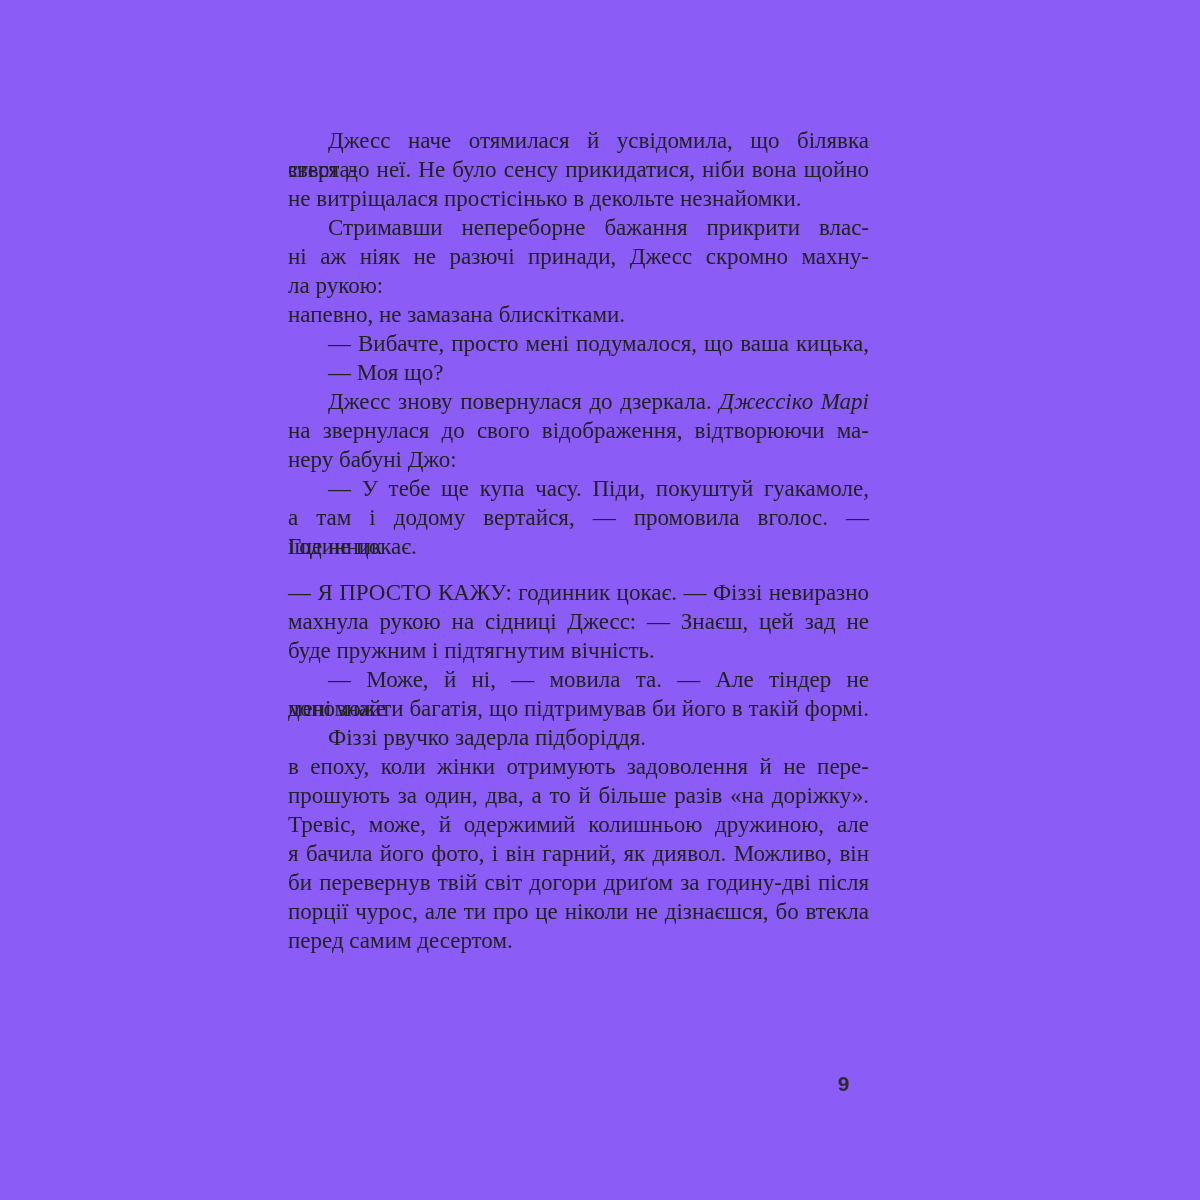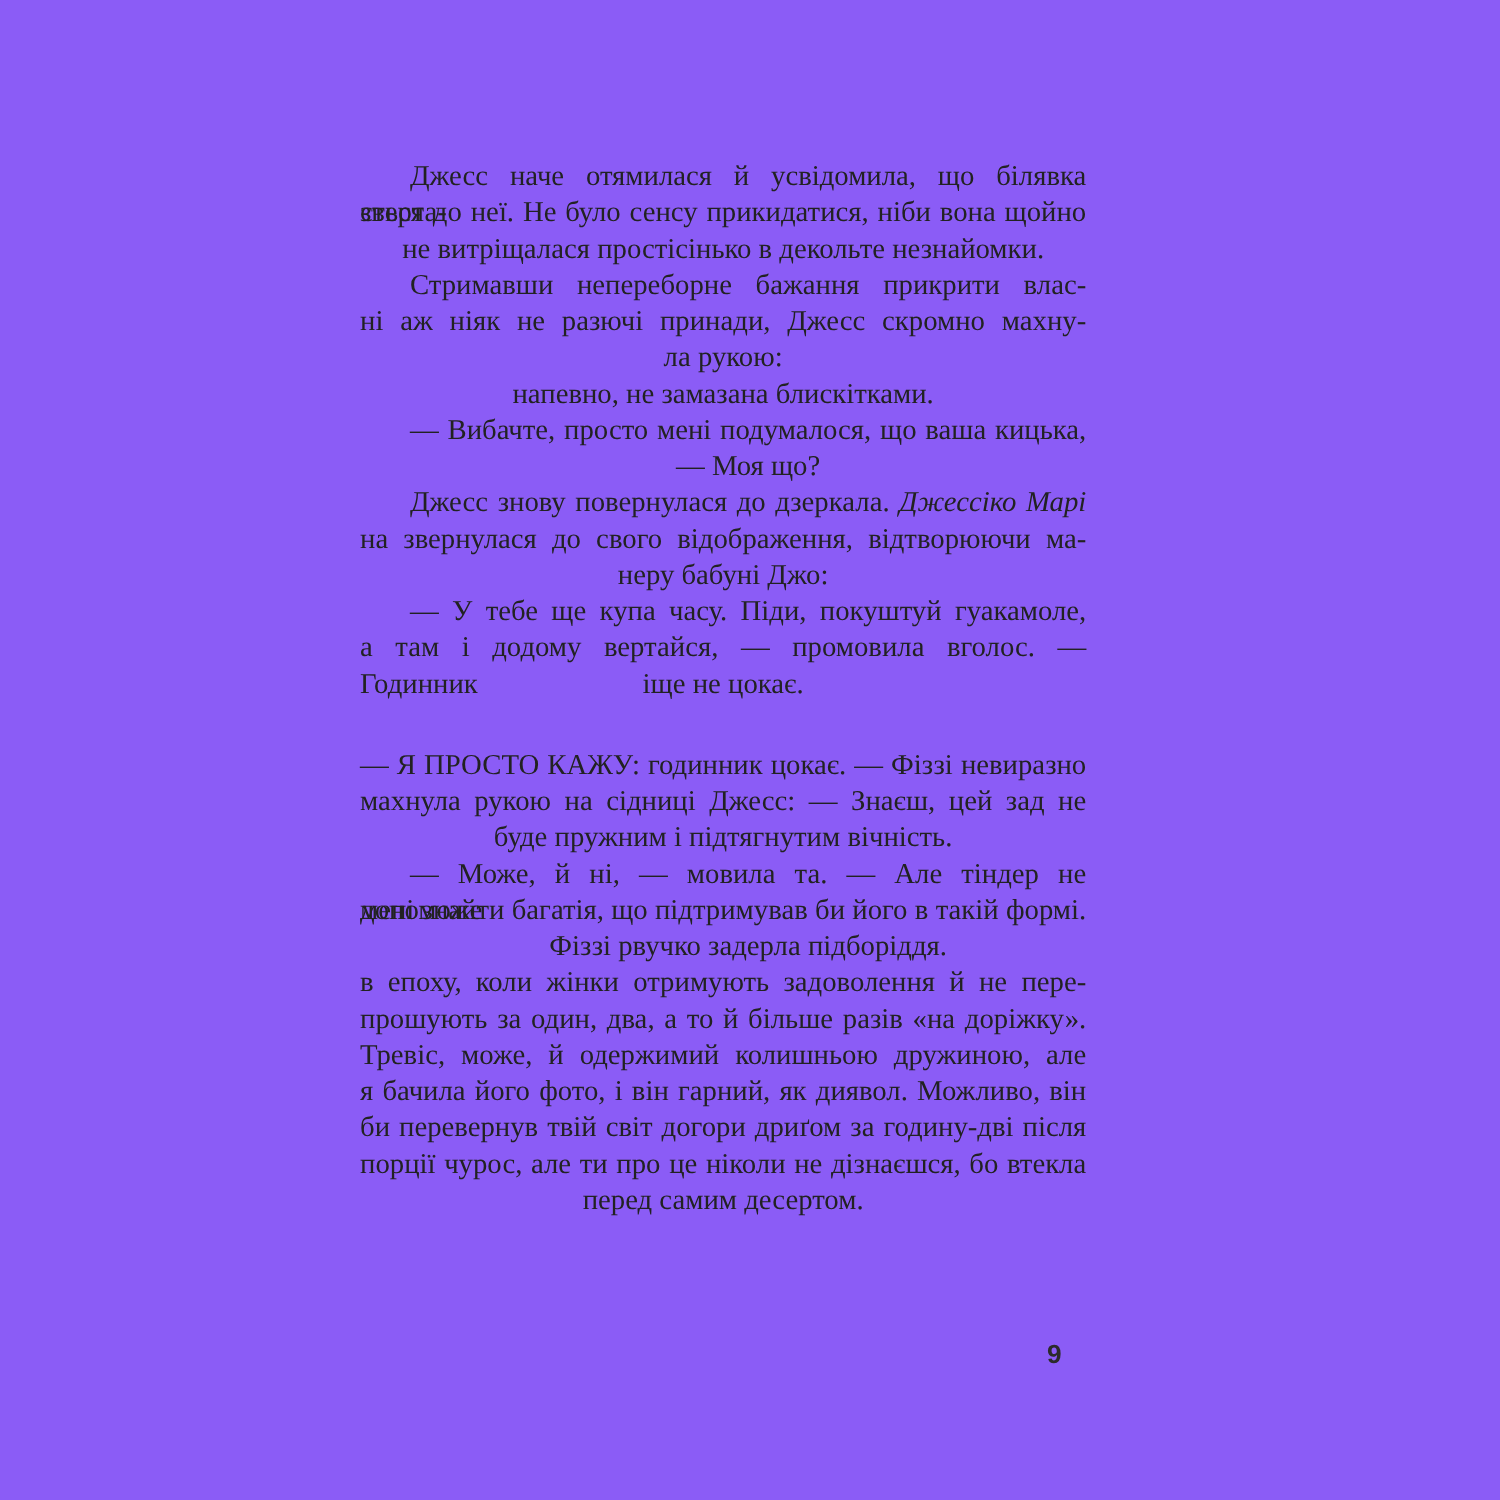--- a/index.html
+++ b/index.html
@@ -13,26 +13,26 @@
   }
   .text-block {
     position: absolute;
     left: 288px;
     top: 126px;
     width: 581px;
     color: #222222;
     font-size: 23px;
   }
   .section { margin: 0; }
-  .section + .section { margin-top: 36px; }
+  .section + .section { margin-top: 17px; }
   .paragraph { margin: 0; }
   .line {
     height: 29px;
     line-height: 29px;
-    text-align: center;
+    text-align: left;
     overflow: visible;
   }
   .line.just {
     text-align: justify;
     text-align-last: justify;
   }
   .line.indent { text-indent: 40px; }
   .line em { font-style: italic; }
   .page-number {
     position: absolute;

